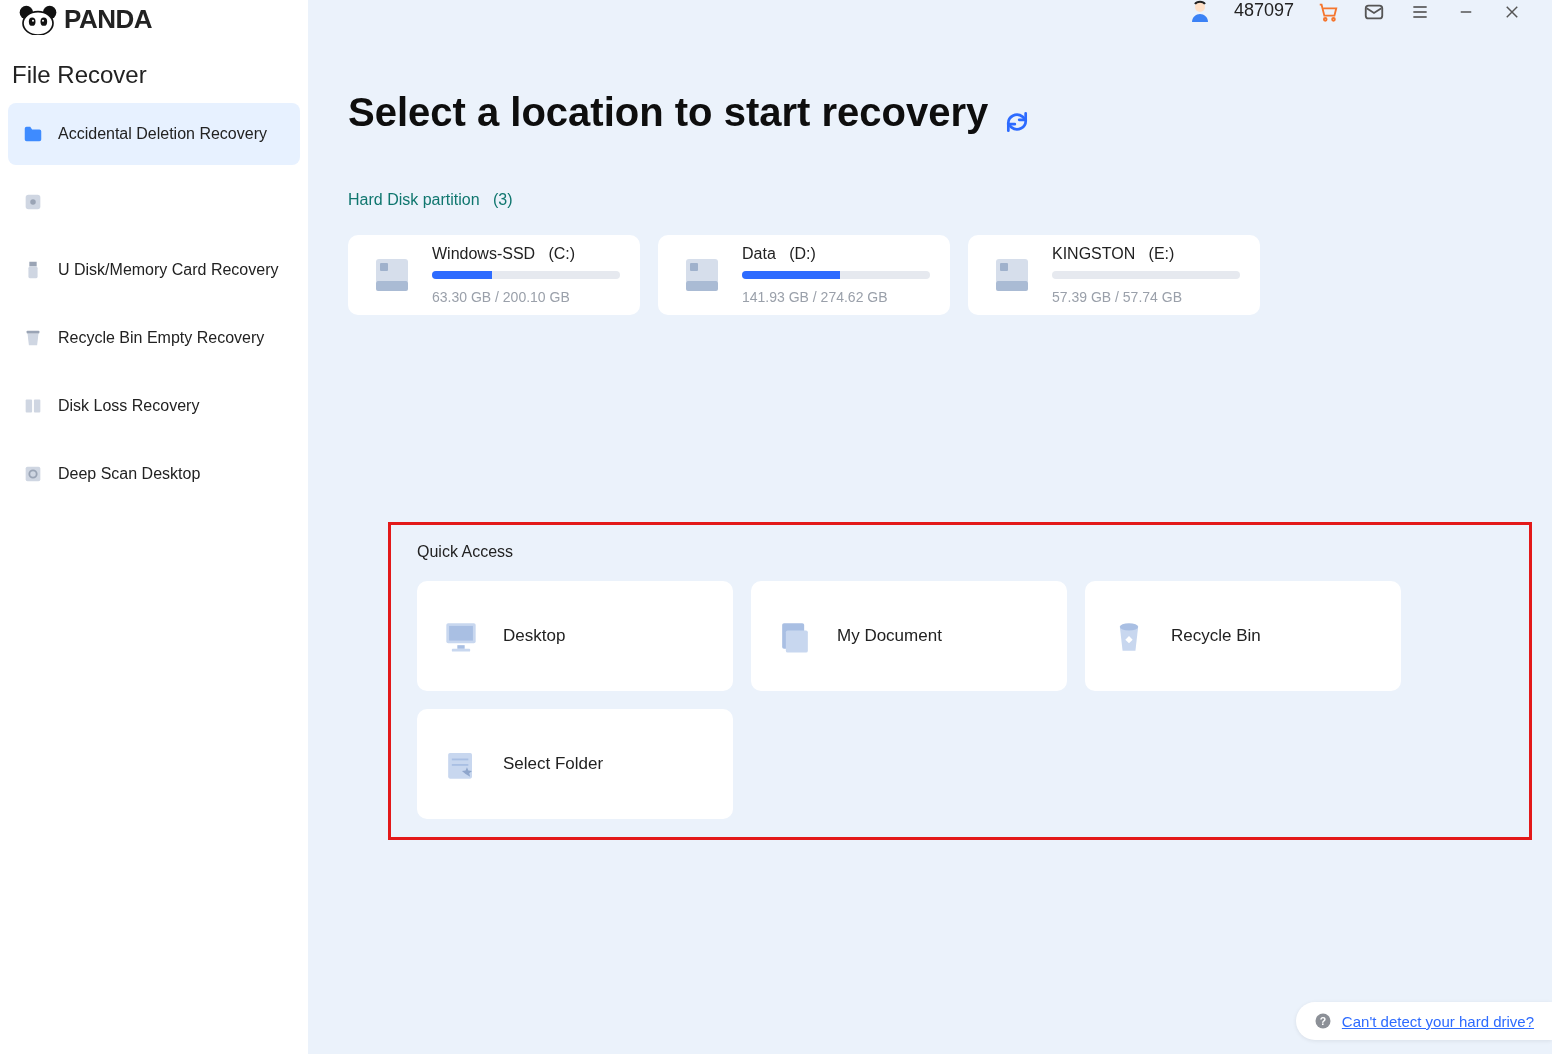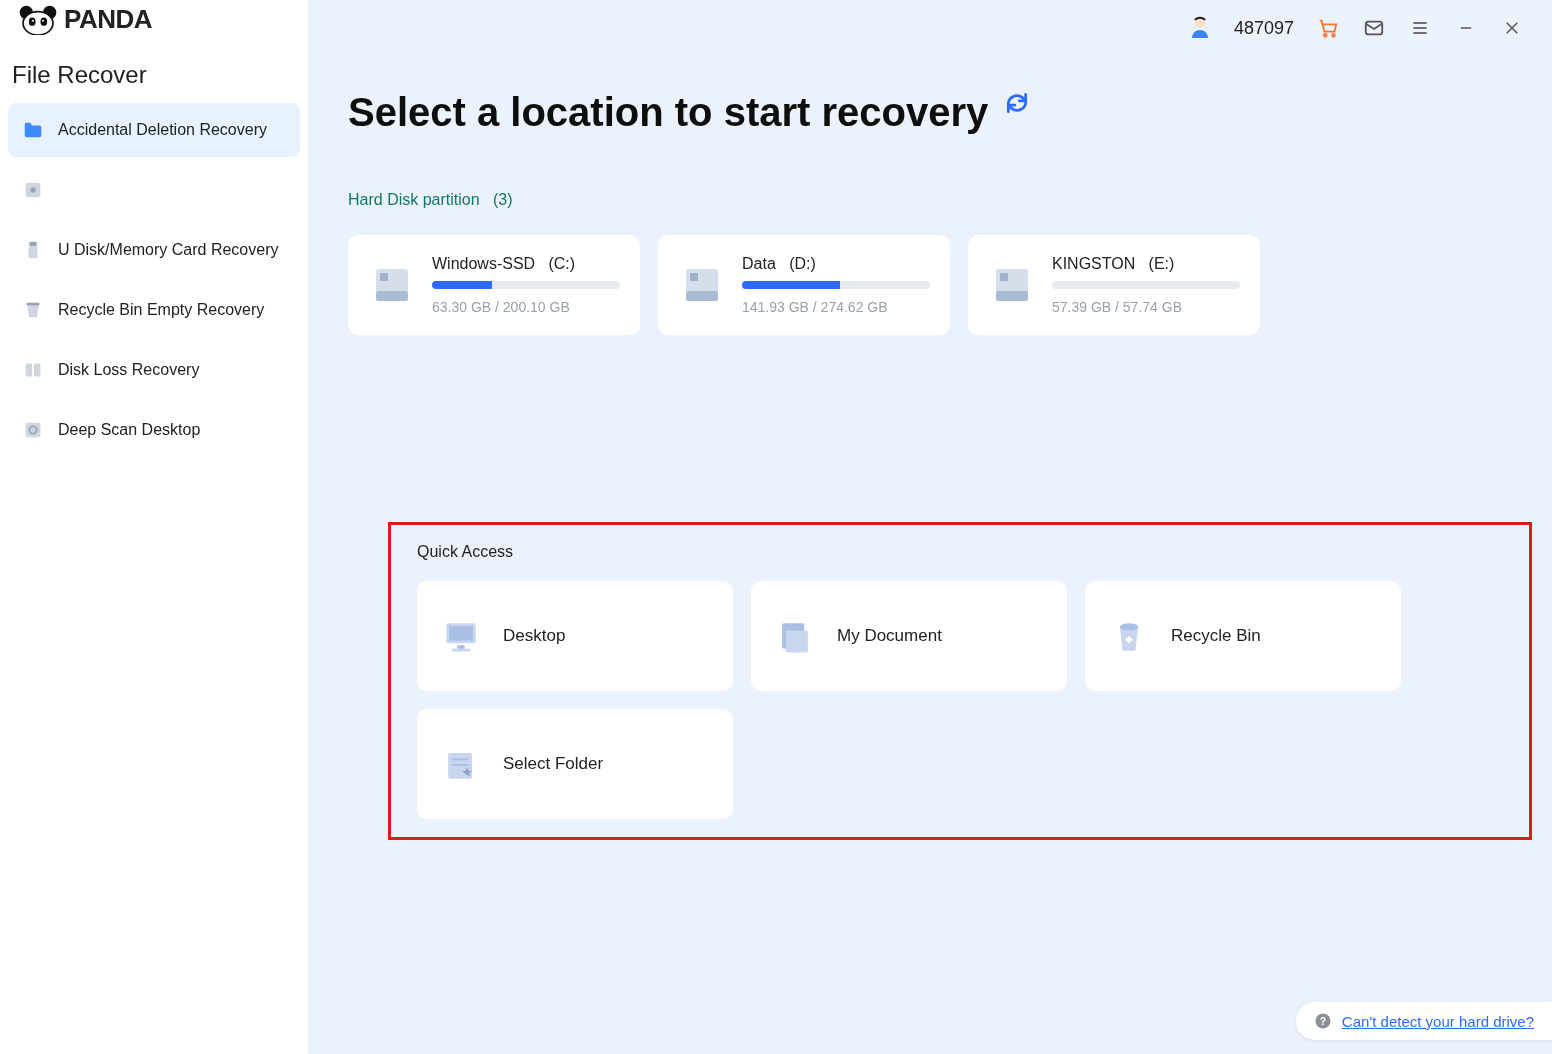--- a/index.html
+++ b/index.html
@@ -3,32 +3,32 @@
 <meta charset="utf-8">
 <style>
 html,body{margin:0;padding:0;height:100%;font-family:"Segoe UI",Arial,sans-serif;background:#ebf2fb;color:#222;}
 *{box-sizing:border-box;}
 .app{display:flex;width:1552px;height:1054px;position:relative;overflow:hidden;}
 .sidebar{width:308px;background:#fff;height:100%;padding:0 8px;}
 .logo{display:flex;align-items:center;gap:6px;padding:4px 10px 16px 10px;}
 .logo svg{width:40px;height:30px;}
 .logo-text{font-weight:800;font-size:26px;letter-spacing:-0.5px;}
 .section-title{font-size:24px;padding:10px 4px 14px 4px;}
-.nav-item{display:flex;align-items:center;gap:14px;height:54px;padding:0 14px;border-radius:8px;font-size:16px;margin-bottom:6px;cursor:pointer;}
+.nav-item{display:flex;align-items:center;gap:14px;height:62px;padding:0 14px;border-radius:8px;font-size:16px;margin-bottom:6px;cursor:pointer;}
 .nav-item.active{background:#e7f1ff;}
 .nav-icon{width:22px;height:22px;display:flex;align-items:center;justify-content:center;}
 .main{flex:1;position:relative;padding:0 40px;}
-.topbar{position:absolute;top:0;right:0;height:56px;display:flex;align-items:center;gap:22px;padding:0 28px;}
+.topbar{position:absolute;top:0;right:0;height:56px;display:flex;align-items:flex-start;gap:22px;padding:0 28px;}
 .topbar .id{font-size:18px;color:#222;}
 .topbar .icon-btn{width:24px;height:24px;display:flex;align-items:center;justify-content:center;cursor:pointer;color:#555;}
-.headline{display:flex;align-items:flex-start;gap:16px;margin-top:90px;}
+.headline{display:flex;align-items:flex-end;gap:16px;margin-top:90px;}
 .headline h1{font-size:40px;font-weight:800;margin:0;color:#0e0e0e;}
 .subhdr{margin-top:56px;font-size:16px;color:#0f766e;}
 .cards{display:flex;gap:18px;margin-top:26px;flex-wrap:wrap;}
-.card{background:#fff;border-radius:10px;width:292px;height:100px;display:flex;align-items:center;padding:0 20px;gap:16px;cursor:pointer;}
+.card{background:#fff;border-radius:10px;width:292px;height:80px;display:flex;align-items:center;padding:0 20px;gap:16px;cursor:pointer;}
 .disk-icon{width:48px;height:48px;}
 .card-body{flex:1;}
 .disk-title{font-size:16px;color:#222;margin-bottom:8px;}
 .bar{width:100%;height:8px;background:#e6e9ef;border-radius:4px;overflow:hidden;margin-bottom:10px;}
 .bar>div{height:100%;background:#2d6bff;}
 .disk-size{font-size:14px;color:#9aa0aa;}
 .qa-box{position:absolute;left:40px;right:20px;top:522px;border:3px solid #e31919;border-radius:0;padding:18px 26px 18px 26px;margin-left:40px;}
 .qa-title{font-size:16px;margin-bottom:20px;}
 .qa-cards{display:flex;gap:18px;flex-wrap:wrap;}
 .qa-card{background:#fff;border-radius:10px;width:316px;height:110px;display:flex;align-items:center;padding:0 22px;gap:20px;cursor:pointer;}

